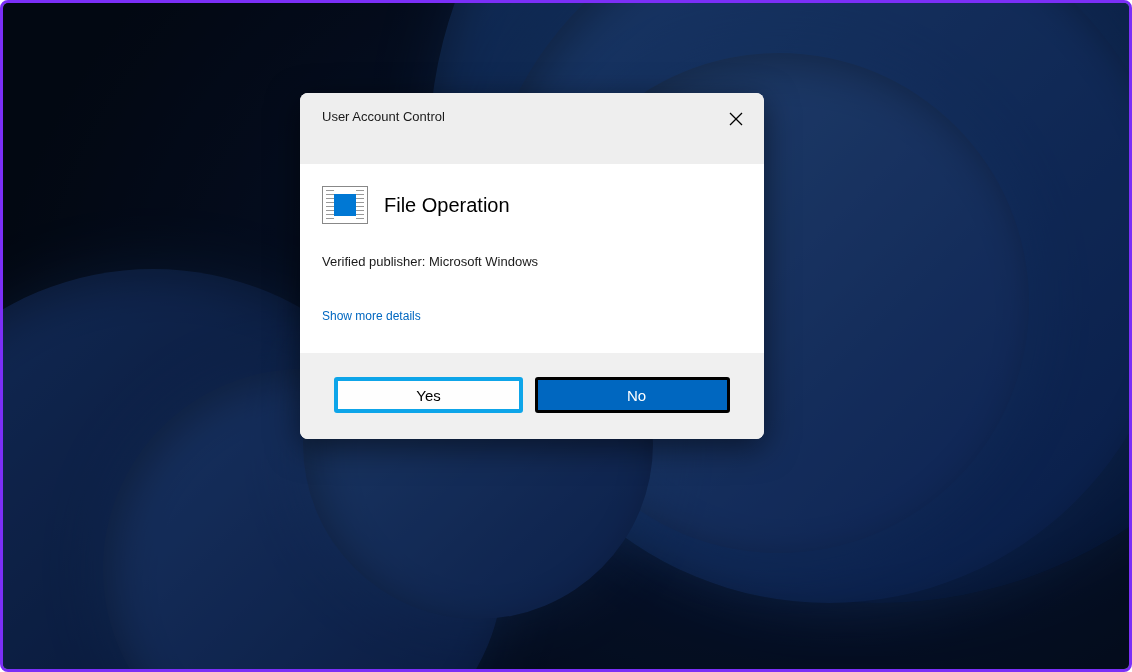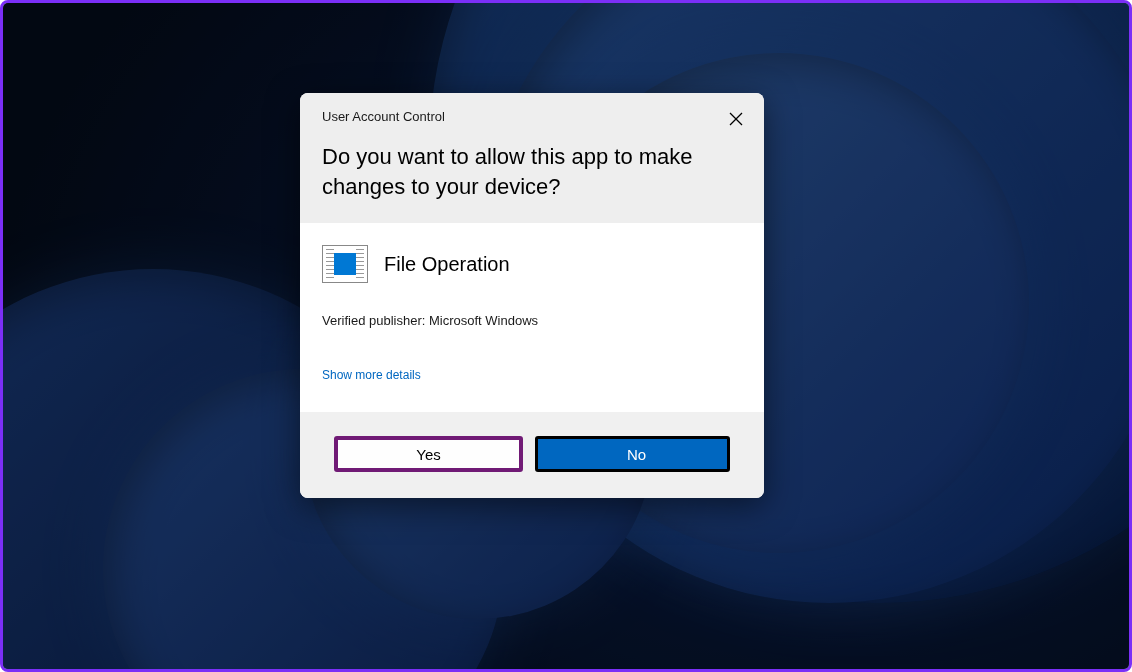--- a/index.html
+++ b/index.html
@@ -165,21 +165,21 @@
       height: 36px;
       font-size: 15px;
       font-family: inherit;
       cursor: pointer;
       border-radius: 3px;
     }
     
     .yes-button {
       background: #fefefe;
       color: #000;
-      border: 4px solid #701a75;
+      border: 4px solid #0ea5e9;
     }
     
     .no-button {
       background: #0067c0;
       color: #fff;
       border: 3px solid #000;
       padding-left: 8px;
     }
   </style>
 </head>
@@ -199,21 +199,20 @@
 <div class="uac-dialog">
 
   <div class="dialog-header">
     <button class="close-btn">
       <svg viewBox="0 0 14 14">
         <line x1="1" y1="1" x2="13" y2="13" stroke="#000" stroke-width="1.2"></line>
         <line x1="13" y1="1" x2="1" y2="13" stroke="#000" stroke-width="1.2"></line>
       </svg>
     </button>
     <div class="dialog-title-small">User Account Control</div>
-    <div class="dialog-question">Do you want to allow this app to make changes to your device?</div>
   </div>
 
   <div class="dialog-body">
     <div class="app-row">
       <div class="app-icon">
         <div class="app-icon-inner"></div>
       </div>
       <div class="app-name">File Operation</div>
     </div>
     <div class="publisher-line">Verified publisher: Microsoft Windows</div>

